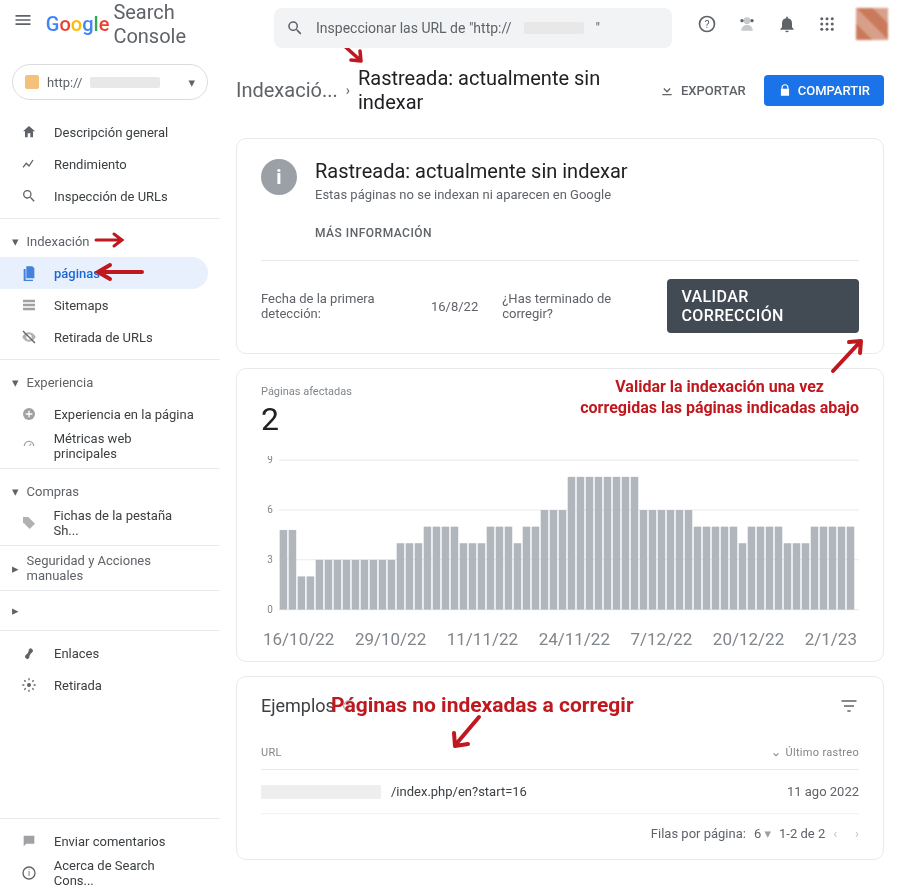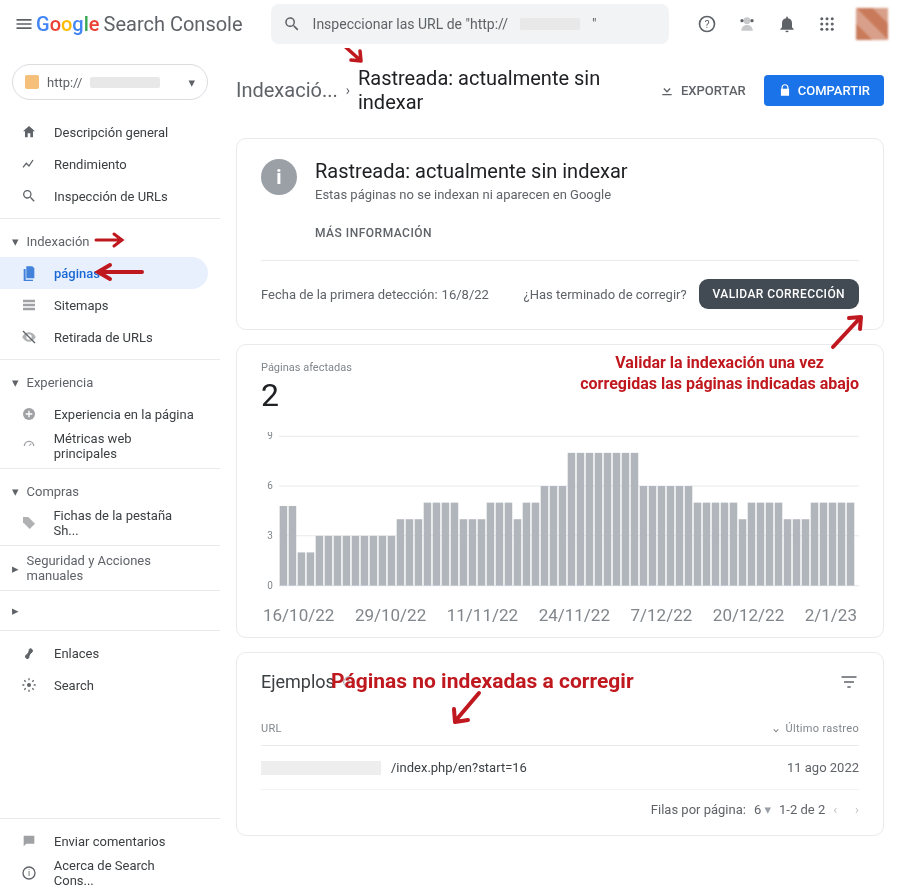--- a/index.html
+++ b/index.html
@@ -1,18 +1,18 @@
 <!DOCTYPE html>
 <html><head>
 <meta charset="utf-8">
 <style>
   * { box-sizing: border-box; margin: 0; padding: 0; font-family: 'Roboto', Arial, sans-serif; }
   body { background: #fff; color: #3c4043; font-size: 14px; width: 900px; height: 889px; overflow: hidden; }
   
-  .topbar { display: flex; align-items: center; height: 48px; padding: 16px 12px; }
+  .topbar { display: flex; height: 48px; padding: 8px 12px; gap: 12px; }
   .hamburger { width: 24px; height: 24px; display: flex; align-items: center; justify-content: center; color: #5f6368; cursor: pointer; }
   .logo-area { display: flex; align-items: center; gap: 4px; font-size: 20px; color: #5f6368; }
   .g-logo { font-weight: 500; }
   .g-logo .b { color:#4285f4; } .g-logo .r { color:#ea4335;} .g-logo .y{color:#fbbc04;} .g-logo .g{color:#34a853;}
   .searchbox { flex: 0 0 398px; margin-left: 28px; background:#f1f3f4; border-radius: 8px; height: 40px; display:flex; align-items:center; padding: 0 12px; color:#5f6368; gap: 12px;}
   .redact-sm { display:inline-block; background:#e8e8e8; width:60px; height:12px; border-radius:2px;}
   .topbar-spacer { flex: 1; }
   .topbar-icons { display:flex; gap: 18px; align-items:center; color:#5f6368;}
   .topbar-icon { width:22px; height:22px; cursor:pointer; display:flex; align-items:center; justify-content:center;}
   .avatar { width:32px; height:32px; background: linear-gradient(45deg,#c97a5a 25%, #d8a08a 25%, #d8a08a 50%, #c97a5a 50%, #c97a5a 75%, #d8a08a 75%); filter:blur(1px);}
@@ -42,21 +42,21 @@
 
   .card { background:#fff; border:1px solid #e8eaed; border-radius:10px; margin-top:14px; position:relative;}
   .info-card { padding: 20px 24px; }
   .info-head { display:flex; gap: 18px; align-items:flex-start;}
   .info-circle { width:36px; height:36px; border-radius:50%; background:#9aa0a6; color:#fff; display:flex; align-items:center; justify-content:center; font-weight:700; font-size:20px;}
   .info-title { font-size:20px; color:#202124;}
   .info-sub { font-size:13px; color:#5f6368; margin-top:4px;}
   .info-more { margin-top:24px; font-size:12px; color:#5f6368; letter-spacing:.5px; font-weight:500; margin-left:54px; cursor:pointer;}
   .validate-bar { border-top:1px solid #e8eaed; margin-top:20px; padding-top:18px; display:flex; align-items:center; gap:12px; font-size:13px; color:#5f6368;}
   .validate-bar .spacer { flex:1; }
-  .btn-dark { background:#424a53; color:#fff; padding:8px 14px; border-radius:9px; font-size:12px; font-weight:500; letter-spacing:.4px; cursor:pointer;}
+  .btn-dark { background:#424a53; color:#fff; padding:8px 14px; border-radius:4px; font-size:16px; font-weight:500; letter-spacing:.4px; cursor:pointer;}
 
   .chart-card { padding: 16px 24px 12px 24px; }
   .chart-label { font-size:11px; color:#80868b;}
   .chart-big { font-size:32px; color:#202124; margin-top:2px;}
   .chart-wrap { margin-top:18px; position:relative; height:160px;}
   .chart-svg { width:100%; height:100%;}
   .x-ticks { display:flex; justify-content:space-between; font-size:17px; color:#80868b; margin-top:13px; padding:0 2px;}
 
   .examples-card { padding: 18px 24px;}
   .examples-head { display:flex; align-items:center; gap:6px; font-size:18px; color:#3c4043;}
@@ -267,21 +267,21 @@
         </span>
       <span>Enlaces</span>
     </div>
     <div class="nav-item">
       <span class="nav-icon">
           <svg width="16" height="16" viewBox="0 0 24 24">
             <circle cx="12" cy="12" r="3" fill="currentColor"></circle>
             <path d="M12 2v3M12 19v3M2 12h3M19 12h3M5 5l2 2M17 17l2 2M19 5l-2 2M7 17l-2 2" stroke="currentColor" stroke-width="2"></path>
           </svg>
         </span>
-      <span>Search</span>
+      <span>Retirada</span>
     </div>
 
     <div class="footer-links">
       <div class="nav-divider" style="margin-top:80px;"></div>
       <div class="nav-item">
         <span class="nav-icon">
             <svg width="16" height="16" viewBox="0 0 24 24">
               <path fill="currentColor" d="M4 4h16v12H8l-4 4z" opacity=".6"></path>
             </svg>
           </span>

